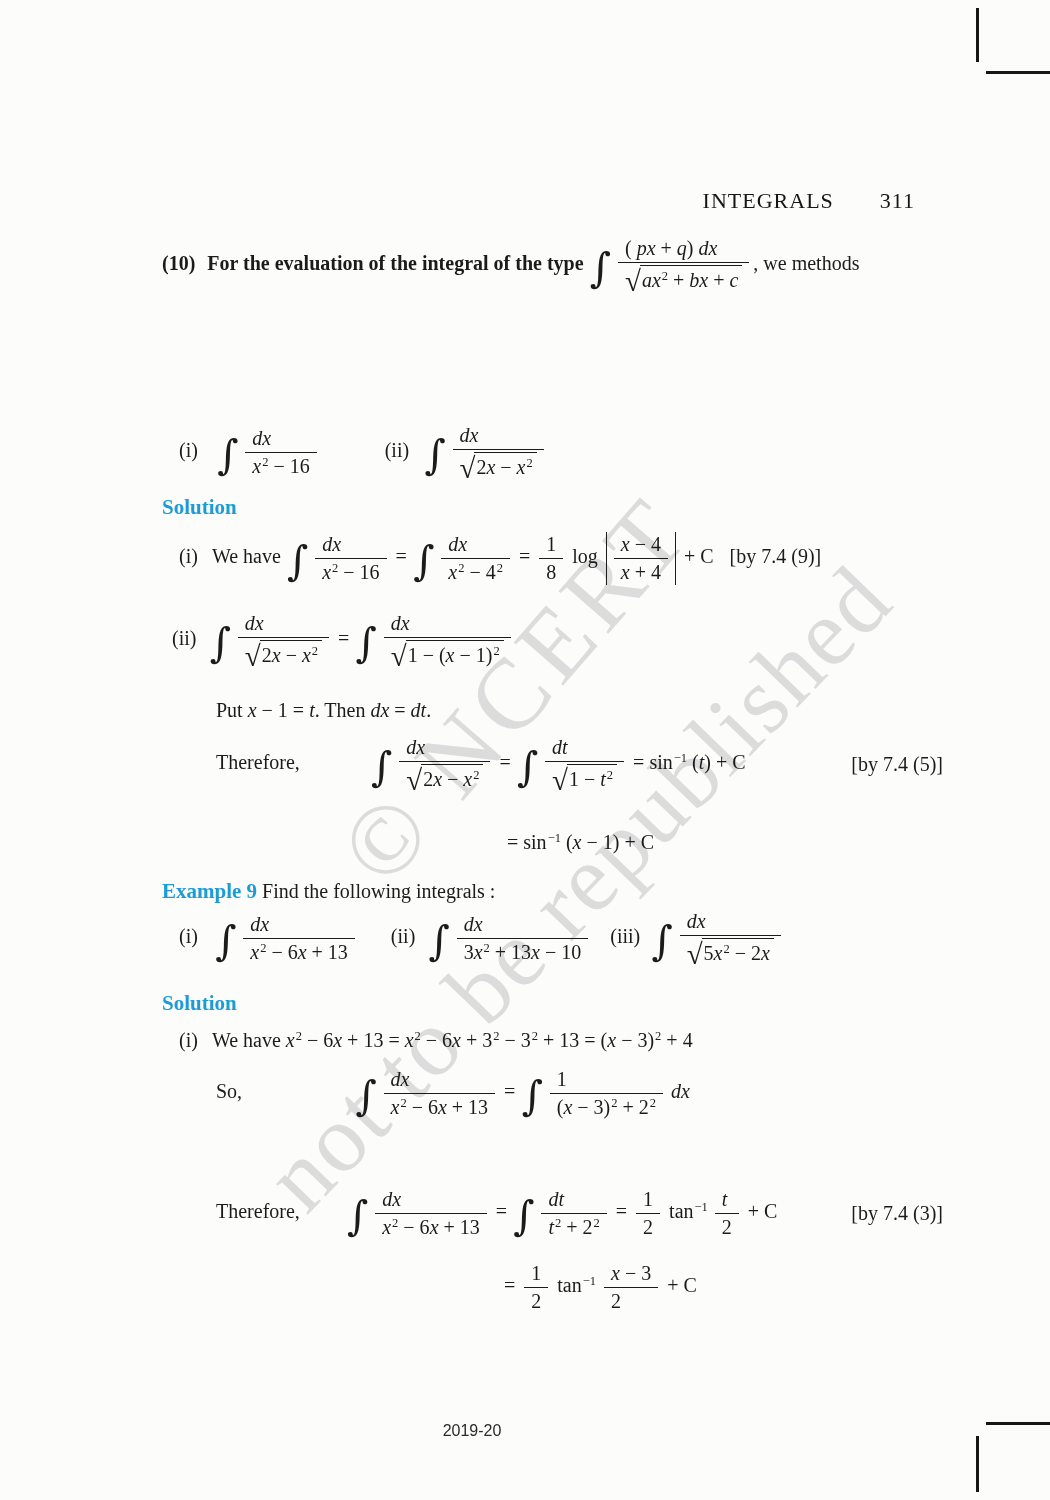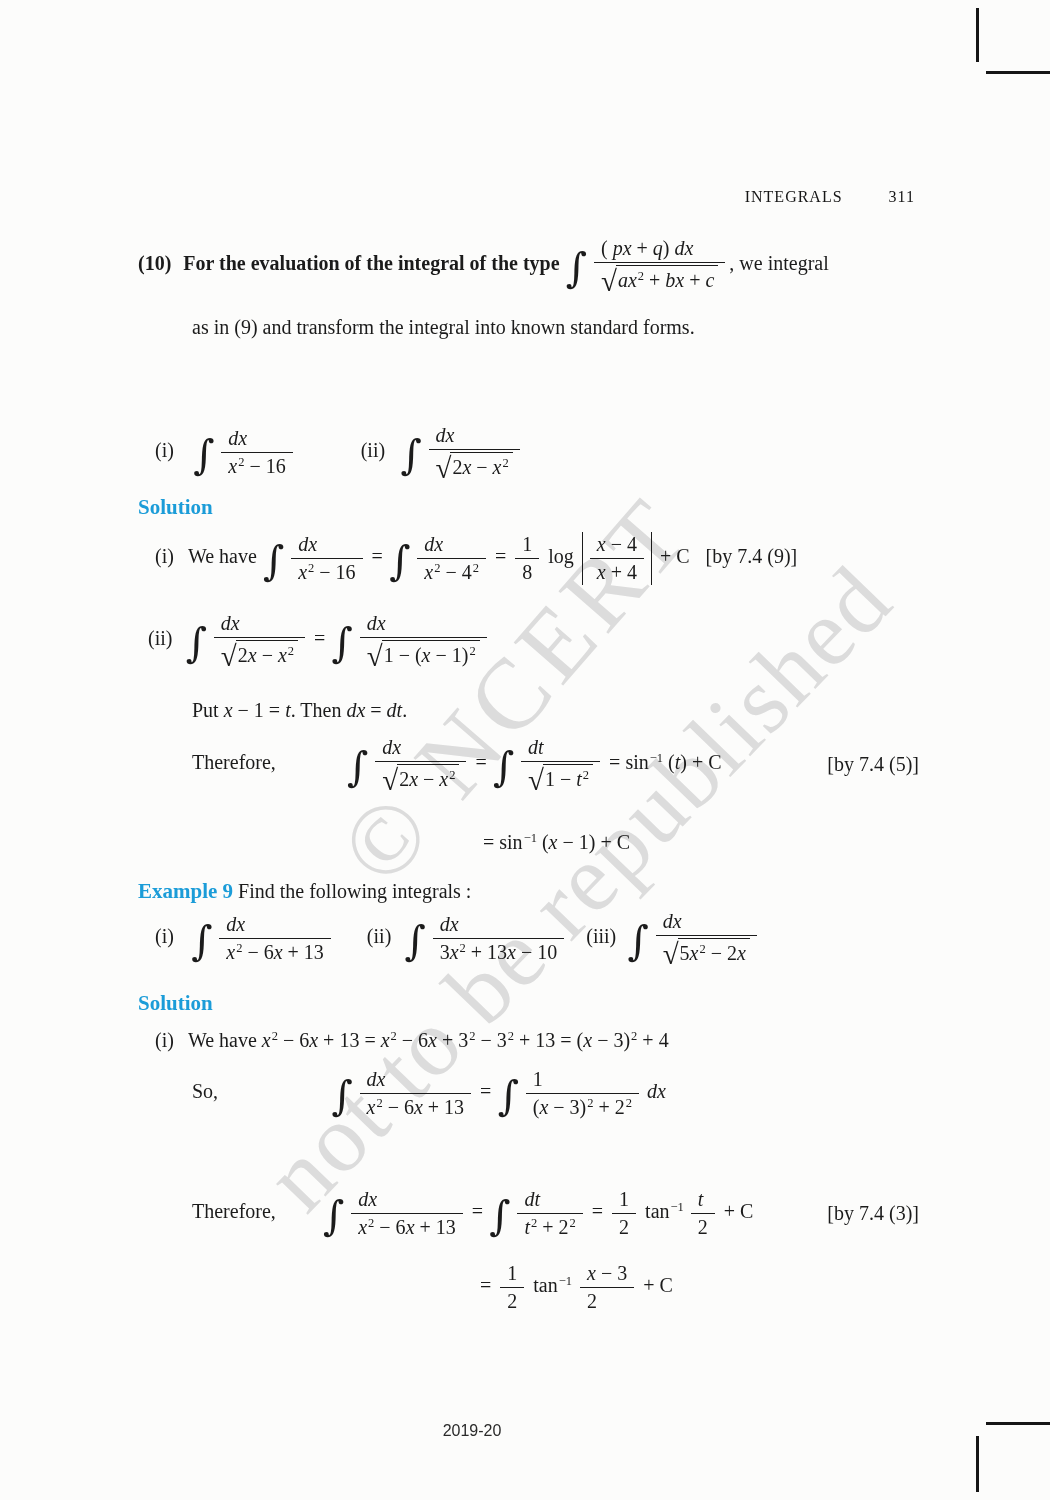--- a/index.html
+++ b/index.html
@@ -5,42 +5,42 @@
   html,body{margin:0;padding:0;}
   body{
     width:1050px;height:1500px;position:relative;overflow:hidden;
     background:#fcfcfb;color:#1b1b1b;
     font-family:"Liberation Serif", serif;
   }
   
   .pagehead{
     position:absolute;left:0;top:188px;width:915px;
     display:flex;justify-content:flex-end;gap:46px;
-    font-size:16px;letter-spacing:1px;color:#161616;
+    font-size:22px;letter-spacing:1px;color:#161616;
   }
   .pagefoot{
     position:absolute;left:0;top:1422px;width:944px;text-align:center;
     font-family:"Liberation Sans", sans-serif;font-size:16px;color:#2a2a2a;
   }
   .crop{position:absolute;background:#161616;}
   #crop-tr-v{left:976px;top:8px;width:3px;height:54px;}
   #crop-tr-h{left:986px;top:71px;width:64px;height:3px;}
   #crop-br-h{left:986px;top:1422px;width:64px;height:3px;}
   #crop-br-v{left:976px;top:1436px;width:3px;height:56px;}
   
   .wm{
     position:absolute;white-space:nowrap;z-index:1;
     font-family:"Liberation Serif", serif;color:#dcdcdc;
     transform:translate(-50%,-50%) rotate(-47deg);
   }
   #wm1{left:515px;top:690px;font-size:100px;letter-spacing:7px;transform:translate(-50%,-50%) rotate(-49deg);}
   #wm2{left:578px;top:888px;font-size:96px;letter-spacing:2px;transform:translate(-50%,-50%) rotate(-46deg);}
   
   #content{position:absolute;left:0;top:0;width:1050px;height:1500px;z-index:2;}
-  .line{position:absolute;font-size:20px;line-height:1.28;}
+  .line{position:absolute;font-size:20px;line-height:1.28;margin-left:24px;}
   .run{white-space:pre;}
   .b{font-weight:bold;}
   .i{font-style:italic;}
   .blue{font-weight:bold;color:var(--accent,#1b9cd8);font-size:21px;}
   .sup{font-size:12.5px;white-space:pre;vertical-align:7px;margin-left:1px;}
   .frac{display:inline-flex;flex-direction:column;align-items:flex-start;vertical-align:middle;margin:0 4px;text-align:center;}
   .frac > .num{padding:0 7px 2px;white-space:pre;line-height:1.15;}
   .frac > .den{padding:2px 7px 0;white-space:pre;line-height:1.15;}
   .frac > .bar{align-self:stretch;height:0;border-top:1.7px solid #1b1b1b;}
   .sqrt{display:inline-flex;align-items:stretch;vertical-align:middle;}
@@ -60,22 +60,21 @@
 <div class="pagehead">
   <span>INTEGRALS</span>
   <span>311</span>
 </div>
 
 <main id="content">
     <div class="line" style="left: 138px; top: 237px;"><span class="run b">(10)</span><span class="sp" style="width: 12px;"></span><span class="run b">For the evaluation of the integral of the type </span><span class="int">∫</span><span class="frac">
         <span class="num"><span class="run t">( </span><span class="run i">px</span><span class="run t"> + </span><span class="run i">q</span><span class="run t">) </span><span class="run i">dx</span></span>
         <span class="bar"></span>
         <span class="den"><span class="sqrt"><span class="rad">√</span><span class="radicand"><span class="run i">ax</span><span class="sup">2</span><span class="run t"> + </span><span class="run i">bx</span><span class="run t"> + </span><span class="run i">c</span></span></span></span>
-      </span><span class="run t">, we integral</span></div>
-    <div class="line" style="left: 192px; top: 315px;"><span class="run t">as in (9) and transform the integral into known standard forms.</span></div>
+      </span><span class="run t">, we methods</span></div>
     <div class="line" style="left: 155px; top: 424px;"><span class="run t">(i)</span><span class="sp" style="width: 18px;"></span><span class="int">∫</span><span class="frac">
         <span class="num"><span class="run i">dx</span></span>
         <span class="bar"></span>
         <span class="den"><span class="run i">x</span><span class="sup">2</span><span class="run t"> − 16</span></span>
       </span><span class="sp" style="width: 64px;"></span><span class="run t">(ii)</span><span class="sp" style="width: 14px;"></span><span class="int">∫</span><span class="frac">
         <span class="num"><span class="run i">dx</span></span>
         <span class="bar"></span>
         <span class="den"><span class="sqrt"><span class="rad">√</span><span class="radicand"><span class="run t">2</span><span class="run i">x</span><span class="run t"> − </span><span class="run i">x</span><span class="sup">2</span></span></span></span>
       </span></div>
     <div class="line" style="left: 138px; top: 494px;"><span class="run blue">Solution</span></div>

